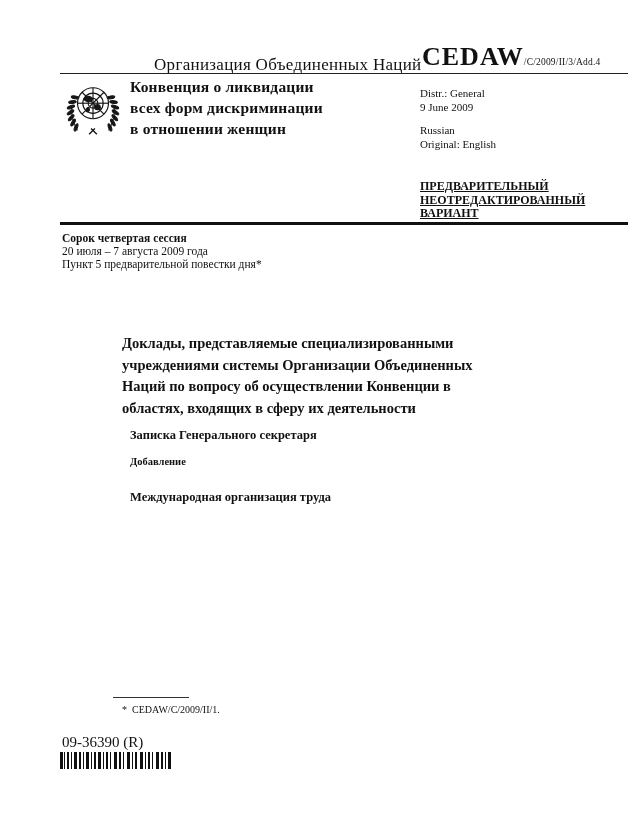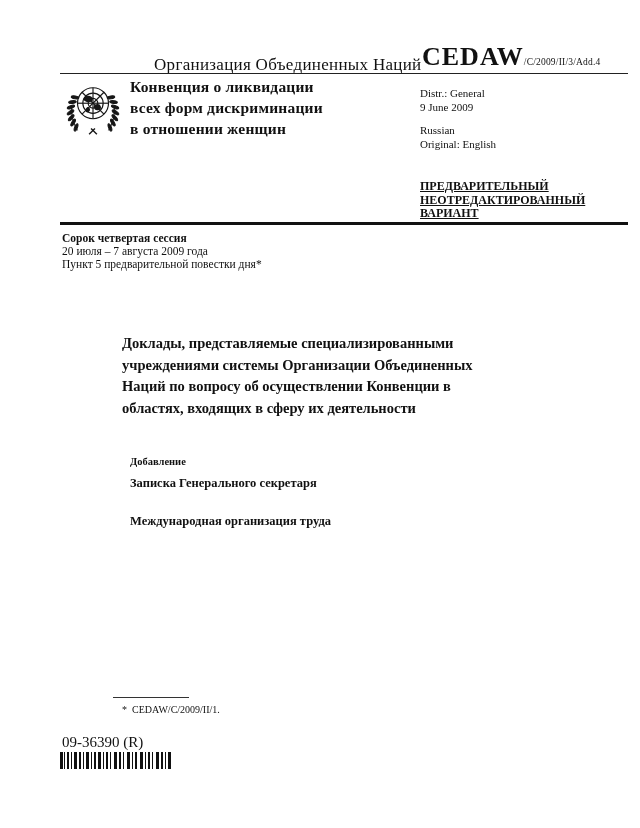--- a/index.html
+++ b/index.html
@@ -25,23 +25,23 @@
 
   .distr-block{left:420px;top:87px;font-size:11px;line-height:13.5px;}
   .lang-block{left:420px;top:124px;font-size:11px;line-height:13.5px;font-family:Liberation Serif, serif;}
   .status-note{left:420px;top:160px;font-size:12px;line-height:13.5px;text-decoration:underline;margin-top:20px;}
 
   .thick-rule{left:60px;top:222px;width:568px;height:2.5px;background:#111;}
 
   .committee{left:62px;top:232px;font-size:11.5px;line-height:13.2px;}
 
   .main-title{left:122px;top:333px;font-size:14.5px;line-height:21.5px;}
-  .subtitle{left:130px;top:428px;font-size:12.5px;margin-top:48px;}
+  .subtitle{left:130px;top:428px;font-size:12.5px;}
   .addendum{left:130px;top:456px;font-size:10.5px;}
-  .organization{left:130px;top:490px;font-size:12.5px;margin-top:24px;}
+  .organization{left:130px;top:490px;font-size:12.5px;}
 
   .footnote-rule{left:113px;top:697px;width:76px;height:1px;background:#333;}
   .footnote{left:122px;top:704px;font-size:10px;white-space:pre;text-align:center;}
   .job-number{left:62px;top:734px;font-size:15px;}
   .barcode{left:60px;top:752px;width:112px;height:17px;}
 </style>
 </head>
 <body>
 
 <div class="abs org-name">Организация Объединенных Наций</div>

